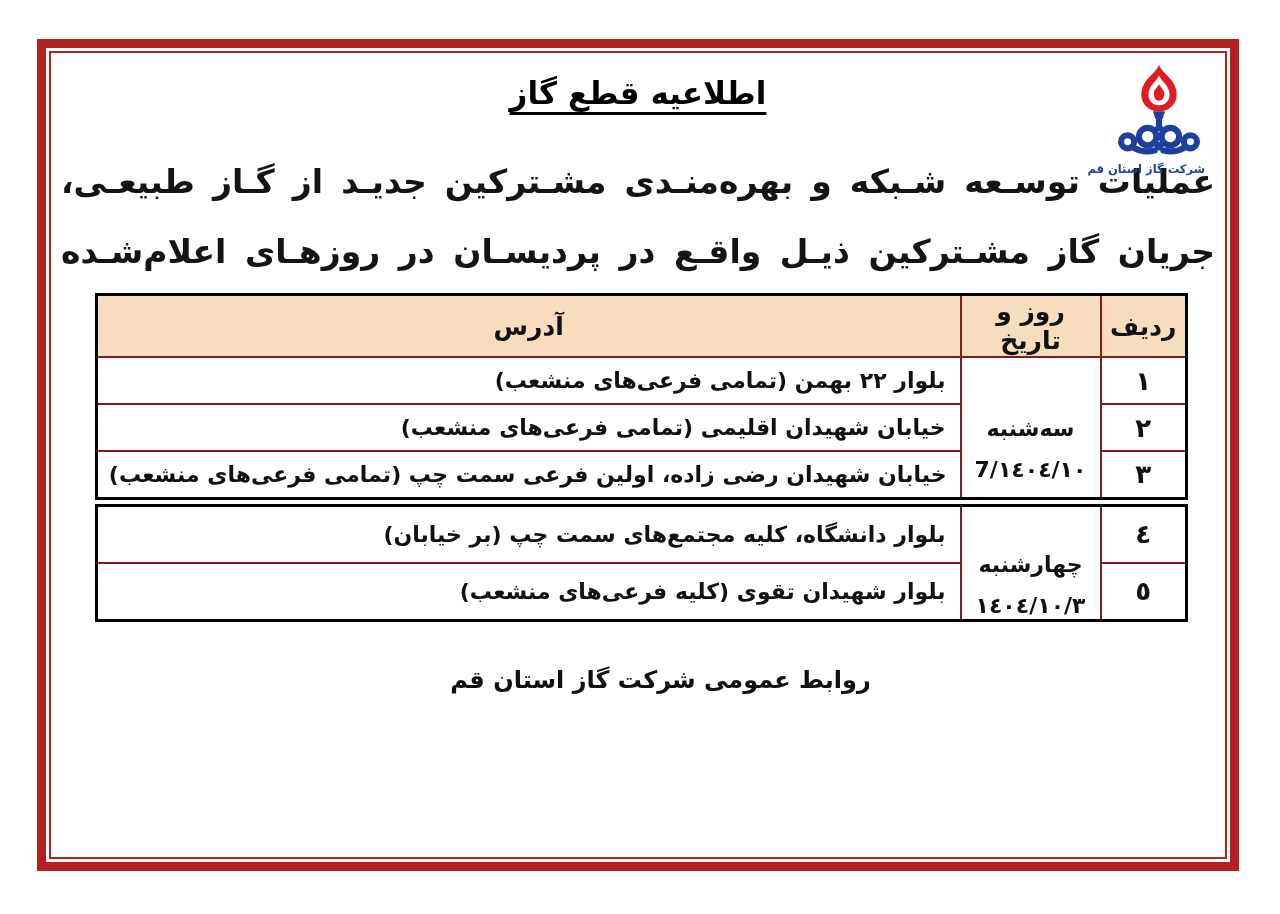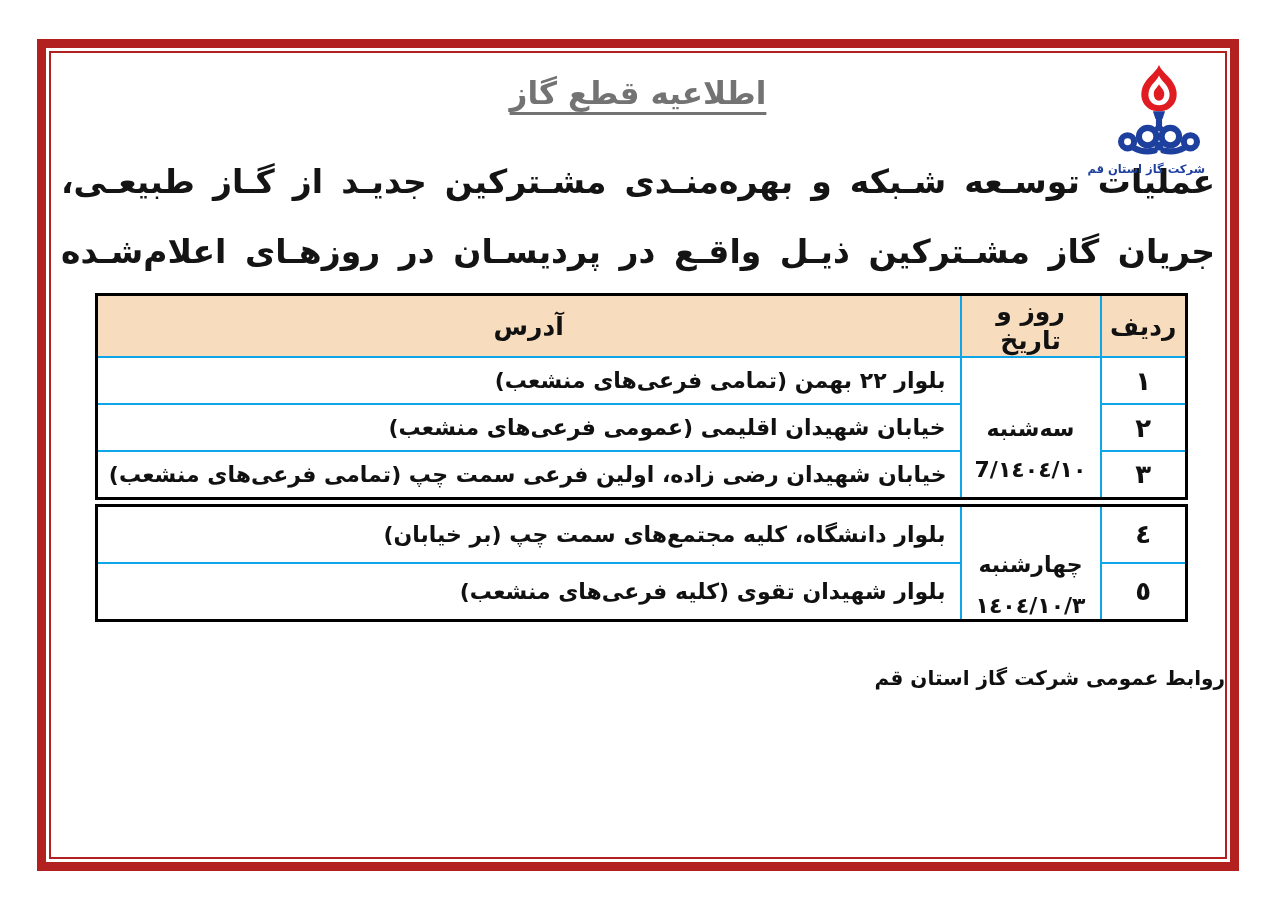--- a/index.html
+++ b/index.html
@@ -24,55 +24,55 @@
   }
   .logo svg{display:block;margin:0 auto;}
   .logo-caption{
     font-size:11.5px;font-weight:bold;color:#1d3f9e;margin-top:1px;white-space:nowrap;
   }
 
   
   .title-row{padding-top:22px;text-align:center;}
   .notice-title{
     display:inline-block;
-    color:#737373;font-weight:bold;font-size:31px;
+    color:#000000;font-weight:bold;font-size:31px;
     text-decoration:underline;text-decoration-thickness:3px;text-underline-offset:8px;
   }
 
   
   .body-par{margin:36px 10px 0 10px;font-weight:bold;font-size:33px;color:#141414;}
   .body-line{height:70px;line-height:70px;text-align:justify;text-align-last:justify;white-space:nowrap;}
   .body-line.centered{text-align:center;text-align-last:center;}
 
   
   .tablewrap{margin:6px 37px 0 44px;}
   table.gtable{
     border-collapse:collapse;width:100%;table-layout:fixed;
     border:3px solid #000;
   }
   table.g2{margin-top:4px;}
   col.c-no{width:86px;}
   col.c-date{width:140px;}
   table.gtable th,table.gtable td{
-    border:2px solid #0ea5e9;box-sizing:border-box;
+    border:2px solid #7f1d1d;box-sizing:border-box;
   }
   th.th{
     background:#f8dcbe;height:48px;font-size:25px;font-weight:bold;text-align:center;
   }
   td.no{height:47px;text-align:center;font-size:26px;font-weight:bold;}
   td.datecell{text-align:center;font-size:22px;font-weight:bold;vertical-align:middle;}
   td.datecell .day{margin-bottom:16px;margin-top:44px;}
   td.addr{
     text-align:right;font-size:22px;font-weight:bold;padding:0 14px;white-space:nowrap;overflow:hidden;margin-left:47px;
   }
 
   
   .footer-note{
-    margin:44px 0 0 0;padding-left:45px;text-align:right;
-    font-size:20px;font-weight:bold;color:#101010;
+    margin:44px 0 0 0;padding-left:45px;text-align:center;
+    font-size:24px;font-weight:bold;color:#101010;
   }
 </style>
 </head>
 <body>
 
 <div class="frame">
   <div class="content">
 
     <div class="logo">
       <svg width="88" height="96" viewBox="0 0 100 110">
@@ -127,21 +127,21 @@
           <tr>
             <td class="no">١</td>
             <td class="datecell" rowspan="3">
               <div class="day">سه‌شنبه</div>
               <div class="date">١٤٠٤/١٠/7</div>
             </td>
             <td class="addr">بلوار ٢٢ بهمن (تمامی فرعی‌های منشعب)</td>
           </tr>
           <tr>
             <td class="no">٢</td>
-            <td class="addr">خیابان شهیدان اقلیمی (عمومی فرعی‌های منشعب)</td>
+            <td class="addr">خیابان شهیدان اقلیمی (تمامی فرعی‌های منشعب)</td>
           </tr>
           <tr>
             <td class="no">٣</td>
             <td class="addr">خیابان شهیدان رضی زاده، اولین فرعی سمت چپ (تمامی فرعی‌های منشعب)</td>
           </tr>
         </tbody>
       </table>
 
       <table class="gtable g2">
         <colgroup>

